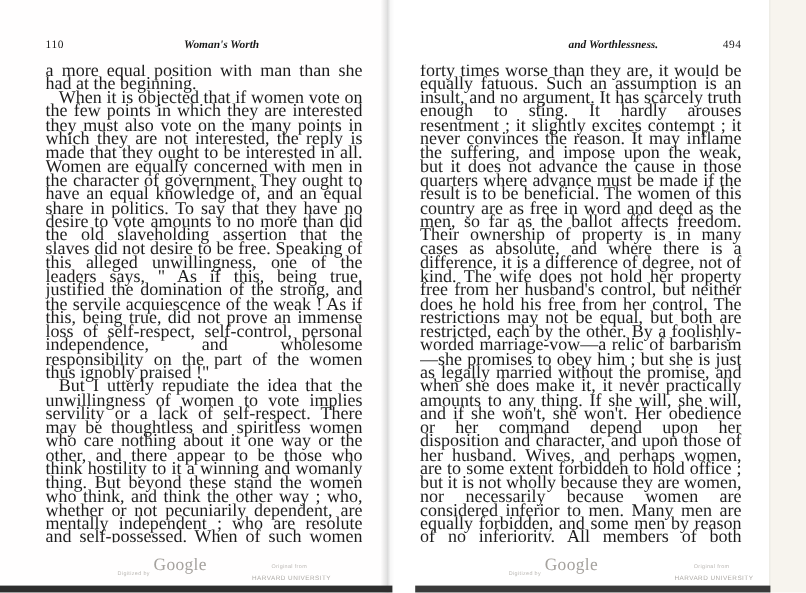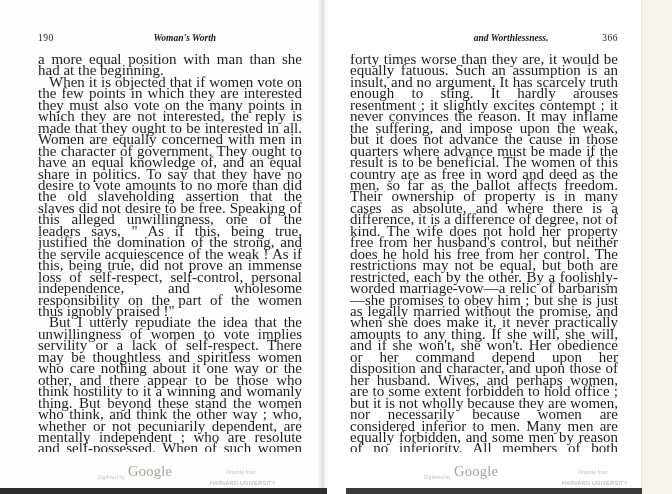--- a/index.html
+++ b/index.html
@@ -48,42 +48,42 @@
   .page-right .wm-original{left:238px;width:62px;}
   .wm-inst{font-family:"Liberation Sans", sans-serif;font-size:5.3px;color:#aeaba7;letter-spacing:0.4px;}
 </style>
 </head>
 <body>
 
 <div class="scan">
 
   <div class="page page-left">
     <div class="runhead">
-      <span class="folio">190</span>
+      <span class="folio">110</span>
       <span class="book-title">Woman's Worth</span>
     </div>
     <div class="bodytext">
       <p>a more equal position with man than she had at the beginning.</p>
       <p class="indent">When it is objected that if women vote on the few points in which they are interested they must also vote on the many points in which they are not interested, the reply is made that they ought to be interested in all.  Women are equally concerned with men in the character of government. They ought to have an equal knowledge of, and an equal share in politics.  To say that they have no desire to vote amounts to no more than did the old slaveholding assertion that the slaves did not desire to be free.  Speaking of this alleged unwillingness, one of the leaders says, " As if this, being true, justified the domination of the strong, and the servile acquiescence of the weak !  As if this, being true, did not prove an immense loss of self-respect, self-control, personal independence, and wholesome responsibility on the part of the women thus ignobly praised !"</p>
       <p class="indent">But I utterly repudiate the idea that the unwillingness of women to vote implies servility or a lack of self-respect. There may be thoughtless and spiritless women who care nothing about it one way or the other, and there appear to be those who think hostility to it a winning and womanly thing. But beyond these stand the women who think, and think the other way ; who, whether or not pecuniarily dependent, are mentally independent ; who are resolute and self-possessed.  When of such women we predicate servile acquiescence in the domination of the strong, we speak nonsense. No line of argument in the suffrage cause is more fatuous than that which assumes the women of this country to be in any sense slaves.  If the laws on the statute-books were</p>
     </div>
     <div class="wm-digitized">
       <span class="wm-small">Digitized by</span>
       <span class="wm-google">Google</span>
     </div>
     <div class="wm-original">
       <span class="wm-small">Original from</span><br>
       <span class="wm-inst">HARVARD UNIVERSITY</span>
     </div>
   </div>
 
   <div class="page page-right">
     <div class="runhead">
       <span class="book-title">and Worthlessness.</span>
-      <span class="folio">366</span>
+      <span class="folio">494</span>
     </div>
     <div class="bodytext">
       <p>forty times worse than they are, it would be equally fatuous. Such an assumption is an insult, and no argument.  It has scarcely truth enough to sting.  It hardly arouses resentment ; it slightly excites contempt ; it never convinces the reason.  It may inflame the suffering, and impose upon the weak, but it does not advance the cause in those quarters where advance must be made if the result is to be beneficial.  The women of this country are as free in word and deed as the men, so far as the ballot affects freedom.  Their ownership of property is in many cases as absolute, and where there is a difference, it is a difference of degree, not of kind.  The wife does not hold her property free from her husband's control, but neither does he hold his free from her control.  The restrictions may not be equal, but both are restricted, each by the other.  By a foolishly-worded marriage-vow—a relic of barbarism—she promises to obey him ; but she is just as legally married without the promise, and when she does make it, it never practically amounts to any thing.  If she will, she will, and if she won't, she won't.  Her obedience or her command depend upon her disposition and character, and upon those of her husband. Wives, and perhaps women, are to some extent forbidden to hold office ; but it is not wholly because they are women, nor necessarily because women are considered inferior to men.  Many men are equally forbidden, and some men by reason of no inferiority.  All members of both houses of Congress are legally disqualified for holding office during their term of service, but it involves no discourtesy to the members.  The idea which underlies the law is doubtless that one man can not well perform the two sets of duties, and it is not unreasonable to suppose that this is precisely the idea which underlies the legal disqualification of women. Looking at their actual social status in this country, it is as easy to believe that they are forbidden on account of the</p>
     </div>
     <div class="wm-digitized">
       <span class="wm-small">Digitized by</span>
       <span class="wm-google">Google</span>
     </div>
     <div class="wm-original">
       <span class="wm-small">Original from</span><br>

